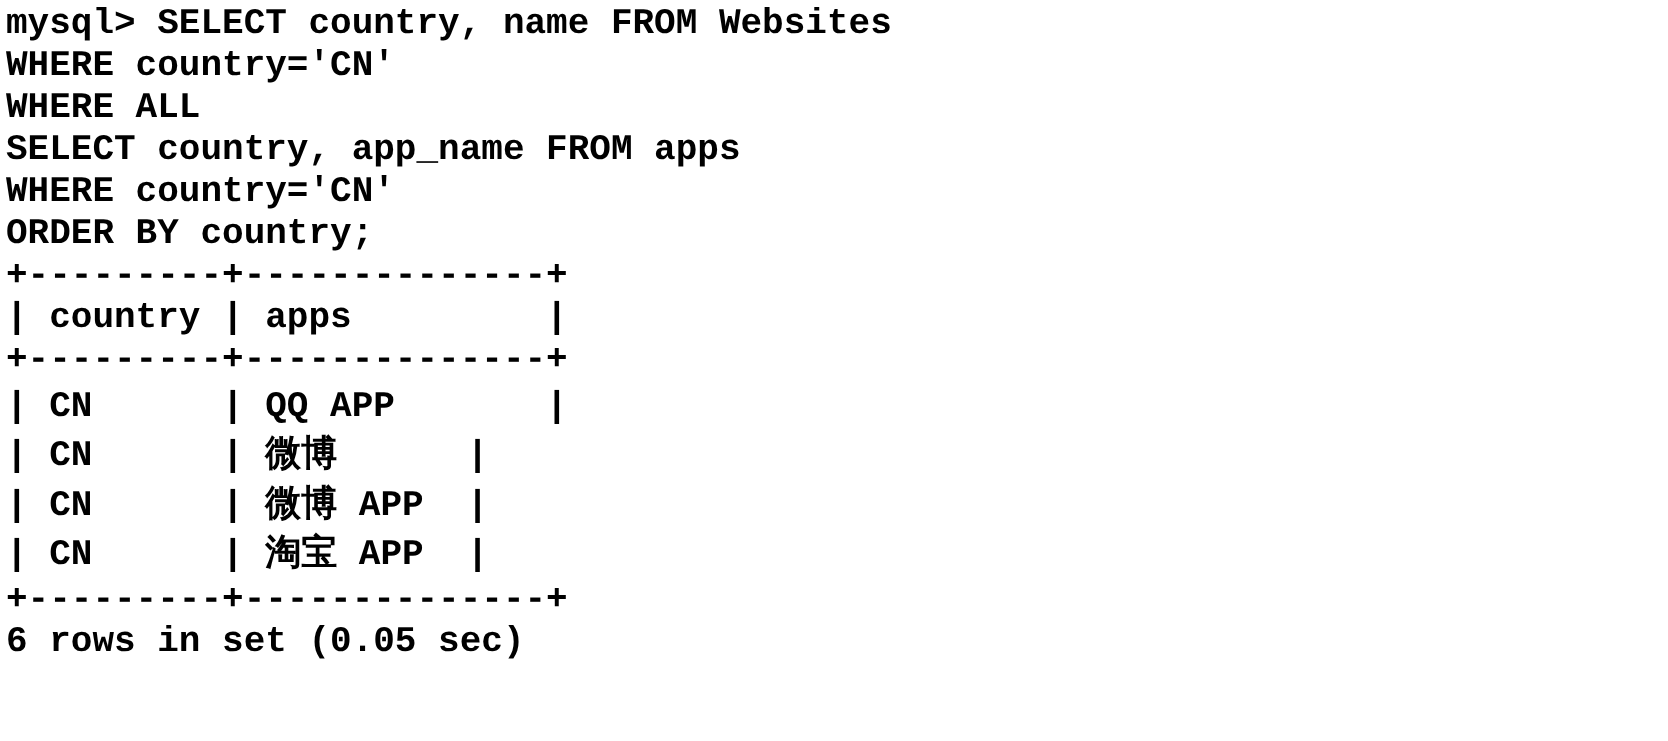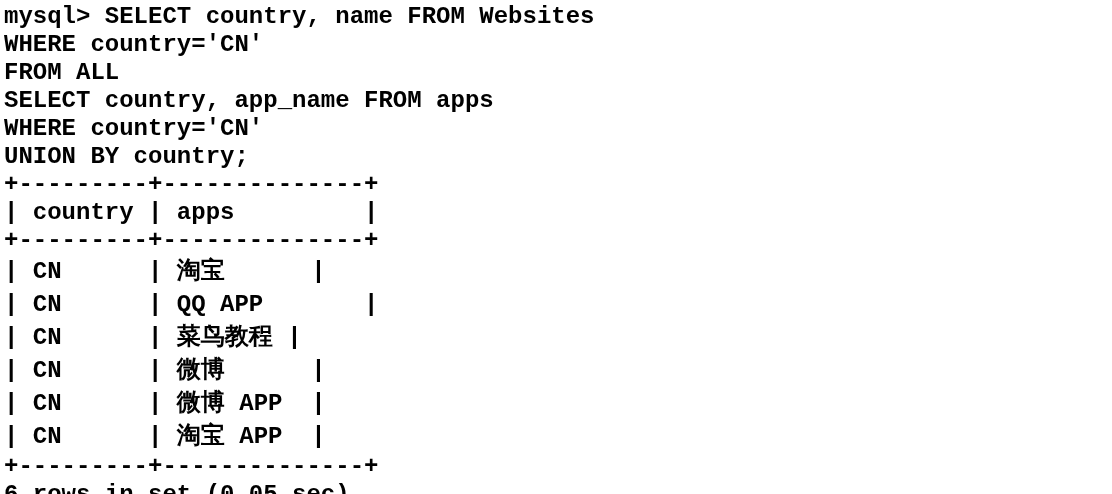--- a/index.html
+++ b/index.html
@@ -34,28 +34,26 @@
     height: 33px;
     line-height: 33px;
   }
 </style>
 </head>
 <body>
 
 <div class="terminal">
   <div class="ln">mysql&gt; SELECT country, name FROM Websites</div>
   <div class="ln">WHERE country='CN'</div>
-  <div class="ln">FROM ALL</div>
+  <div class="ln">WHERE ALL</div>
   <div class="ln">SELECT country, app_name FROM apps</div>
   <div class="ln">WHERE country='CN'</div>
-  <div class="ln">UNION BY country;</div>
+  <div class="ln">ORDER BY country;</div>
   <div class="ln">+---------+--------------+</div>
   <div class="ln">| country | apps         |</div>
   <div class="ln">+---------+--------------+</div>
-  <div class="ln ln-cjk">| CN      | 淘宝      |</div>
   <div class="ln ln-cjk">| CN      | QQ APP       |</div>
-  <div class="ln ln-cjk">| CN      | 菜鸟教程 |</div>
   <div class="ln ln-cjk">| CN      | 微博      |</div>
   <div class="ln ln-cjk">| CN      | 微博 APP  |</div>
   <div class="ln ln-cjk">| CN      | 淘宝 APP  |</div>
   <div class="ln">+---------+--------------+</div>
   <div class="ln">6 rows in set (0.05 sec)</div>
 </div>
 
 </body></html>

